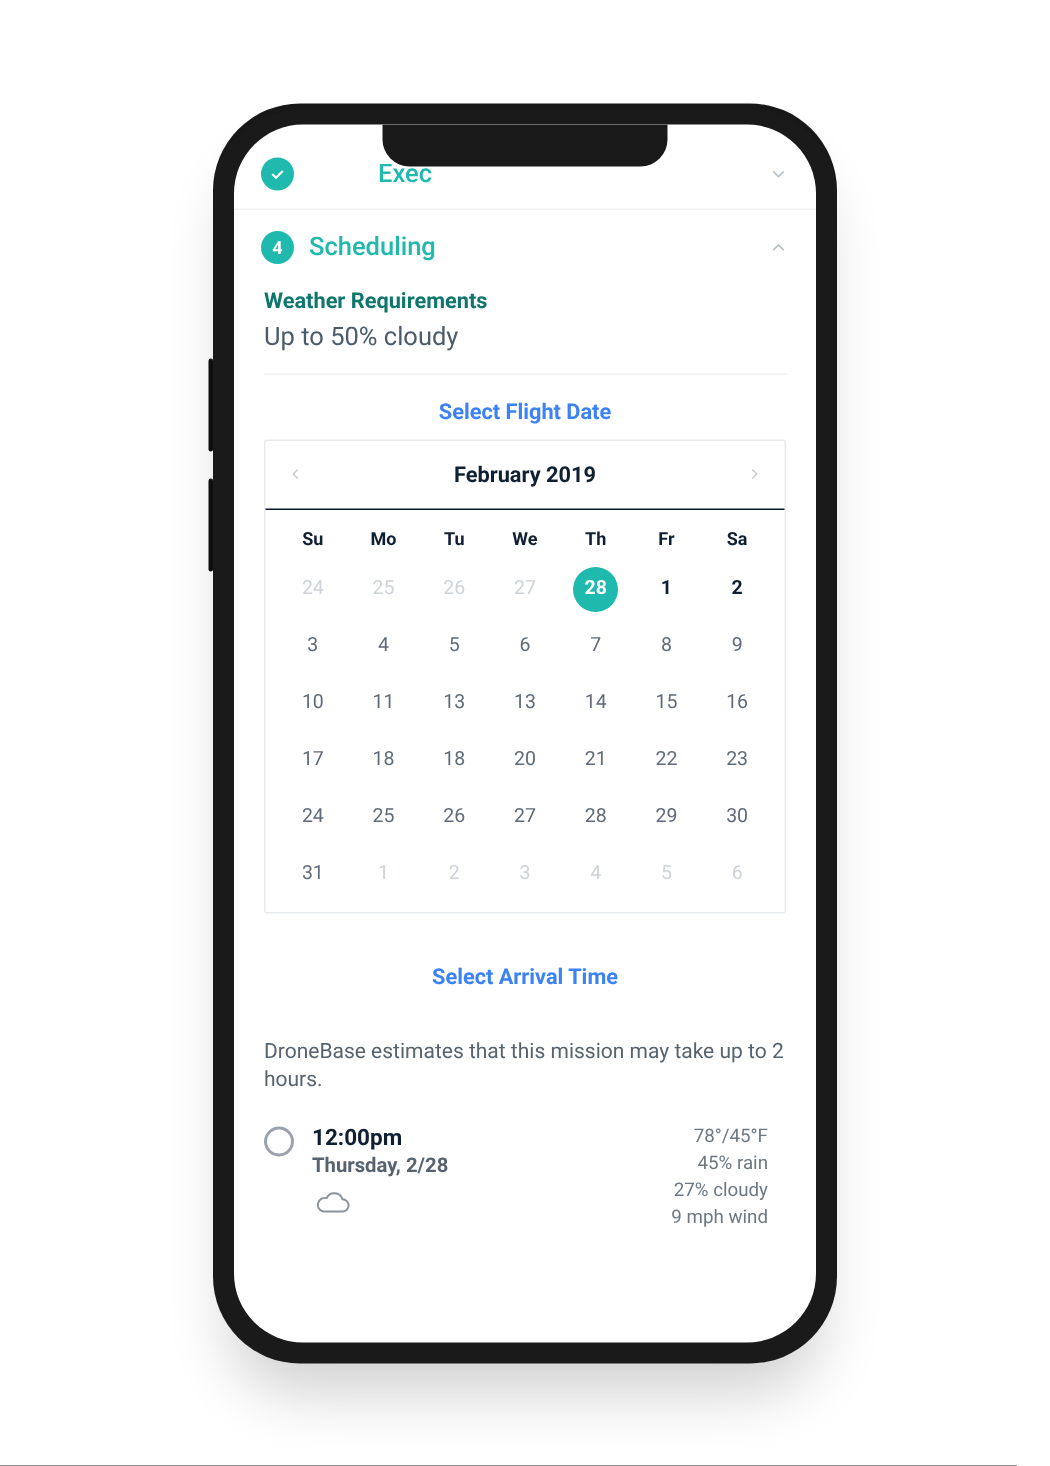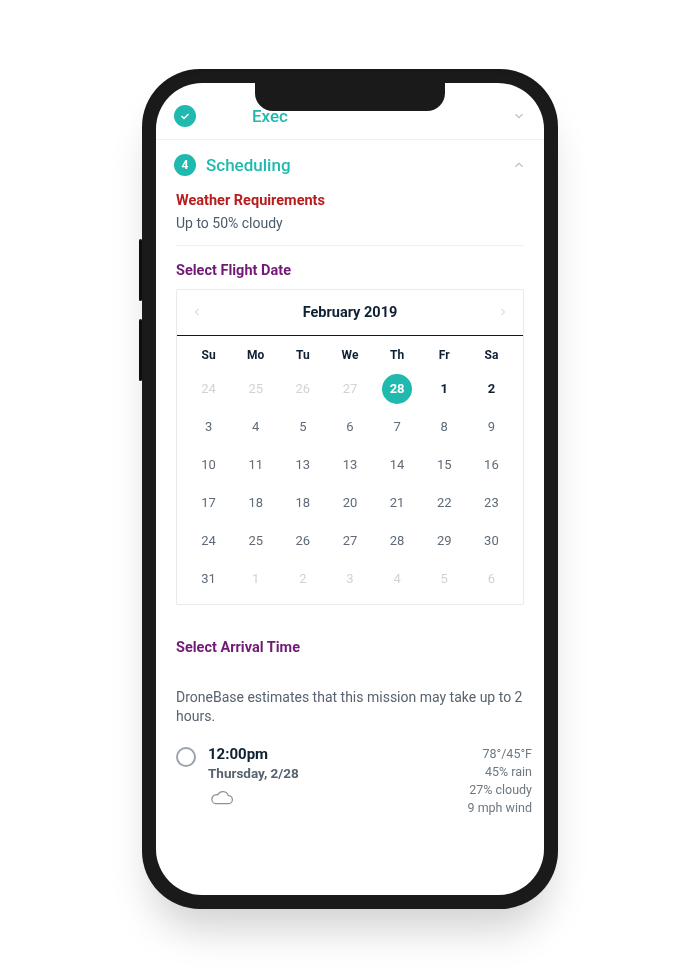--- a/index.html
+++ b/index.html
@@ -77,25 +77,25 @@
     width:14px; height:14px; flex:none;
     stroke:#bac1c8; stroke-width:2; fill:none;
   }
 
   .section {
     padding: 4px 20px 14px 20px;
   }
   .section h4 {
     font-size:14.5px;
     font-weight:700;
-    color:#b91c1c;
+    color:#0f766e;
     margin-bottom:6px;
   }
   .section .sub {
-    font-size:14px;
+    font-size:17px;
     color:#4c5b6b;
   }
   .divider { height:1px; background:#eef0f2; margin: 0 20px; }
 
   .cal {
     border:1px solid #e7ebee;
     border-radius:2px;
     margin:10px 20px 18px 20px;
     font-size:13px;
   }
@@ -126,38 +126,38 @@
     width:30px;
     cursor:pointer;
   }
   .day.muted { color:#cdd3d9; }
   .day.bold  { color:#0f2033; font-weight:700; }
   .day.sel   { background:#1fb9ae; color:#fff; font-weight:700; }
 
   .slot {
     display:flex;
     align-items:flex-start;
-    padding:6px 12px 0 20px;
+    padding:6px 32px 0 20px;
     gap:12px;
   }
   .radio {
     width:20px; height:20px; border:2px solid #9aa3ad; border-radius:50%;
     margin-top:2px; flex:none;
   }
   .slot-main { flex:1; }
   .slot-time { font-weight:700; color:#0f2033; font-size:15px; }
   .slot-date { font-size:13.5px; color:#57636f; margin-top:2px;font-weight:bold; }
   .cloud-ico { margin-top:8px; color:#8a939c; }
   .slot-weather {
     text-align:right; font-size:12.5px; color:#6d7882; line-height:1.45;
     min-width:90px;
   }
 
   .blurb { font-size:14px; color:#57636f; padding:4px 20px 12px 20px; line-height:1.4;margin-top:28px; }
-  .label { font-size:14.5px; font-weight:700; color:#701a75; padding:16px 20px 0 20px; }
+  .label { font-size:14.5px; font-weight:700; color:#3b82f6; padding:16px 20px 0 20px;text-align:center; }
 </style>
 </head>
 <body>
 
 <div class="phone">
   <div class="screen">
     <div class="notch"></div>
     <div class="content">
 
       <div class="panel-row collapsed" style="padding-top:22px;">

